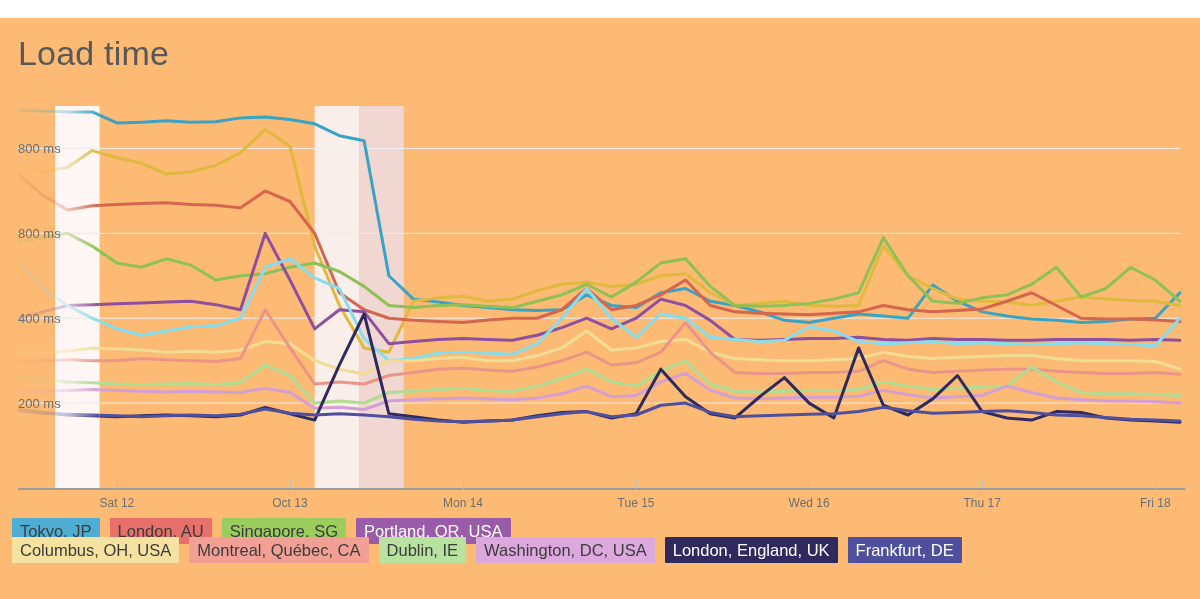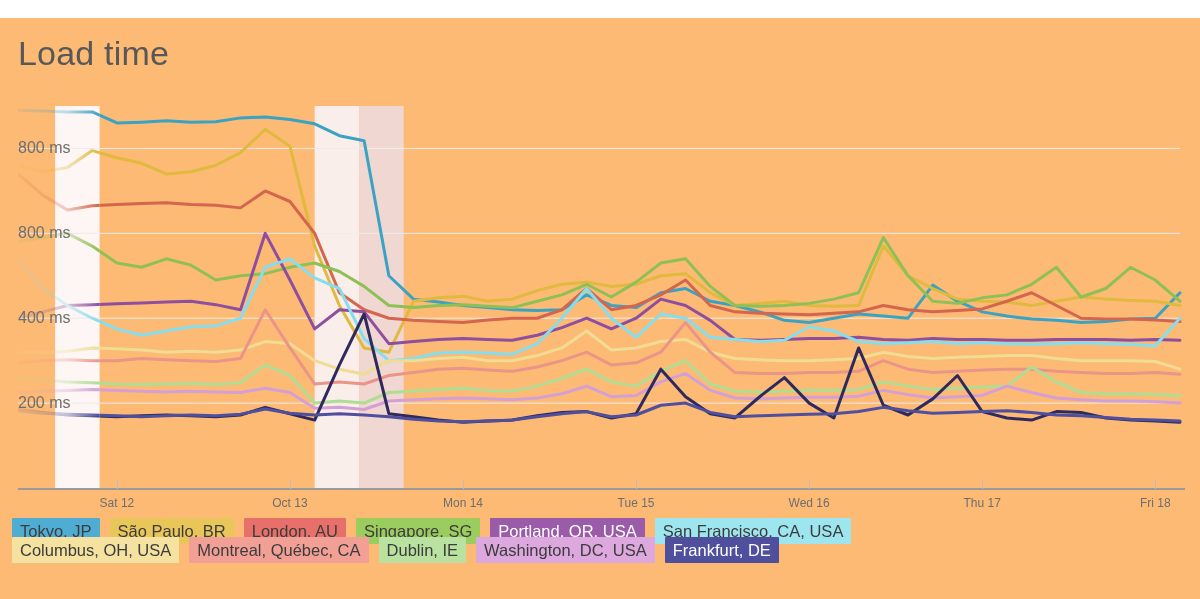--- a/index.html
+++ b/index.html
@@ -50,21 +50,21 @@
     position: absolute;
     left: 0;
     top: 88px;
     width: 100px;
     height: 382px;
     pointer-events: none;
   }
   .y-tick-label {
     position: absolute;
     left: 18px;
-    font-size: 16px;
+    font-size: 13px;
     color: #6e6e6e;
     white-space: nowrap;
     transform: translateY(-50%);
   }
   #x-axis-line {
     position: absolute;
     left: 18px;
     top: 470px;
     width: 1167px;
     height: 2px;
@@ -190,28 +190,27 @@
       <div class="x-tick-label" style="left: 463.021px;">Mon 14</div>
       <div class="x-tick-label" style="left: 636.085px;">Tue 15</div>
       <div class="x-tick-label" style="left: 809.149px;">Wed 16</div>
       <div class="x-tick-label" style="left: 982.213px;">Thu 17</div>
       <div class="x-tick-label" style="left: 1155.28px;">Fri 18</div>
     </div>
 
   <div id="legend">
       <div class="legend-row">
         <div class="legend-item" style="background: rgb(79, 173, 212); color: rgb(60, 60, 60);">Tokyo, JP</div>
-        <div class="legend-item" style="background: rgb(232, 198, 90); color: rgb(60, 60, 60);">São Paulo, BR</div>
         <div class="legend-item" style="background: rgb(232, 112, 106); color: rgb(60, 60, 60);">London, AU</div>
         <div class="legend-item" style="background: rgb(154, 205, 94); color: rgb(60, 60, 60);">Singapore, SG</div>
         <div class="legend-item" style="background: rgb(154, 92, 168); color: rgb(255, 255, 255);">Portland, OR, USA</div>
-        <div class="legend-item" style="background: rgb(157, 230, 240); color: rgb(60, 60, 60);">San Francisco, CA, USA</div>
       </div>
       <div class="legend-row">
         <div class="legend-item" style="background: rgb(245, 226, 160); color: rgb(60, 60, 60);">Columbus, OH, USA</div>
         <div class="legend-item" style="background: rgb(242, 160, 150); color: rgb(60, 60, 60);">Montreal, Québec, CA</div>
         <div class="legend-item" style="background: rgb(185, 226, 160); color: rgb(60, 60, 60);">Dublin, IE</div>
         <div class="legend-item" style="background: rgb(221, 168, 221); color: rgb(60, 60, 60);">Washington, DC, USA</div>
+        <div class="legend-item" style="background: rgb(46, 42, 94); color: rgb(255, 255, 255);">London, England, UK</div>
         <div class="legend-item" style="background: rgb(79, 79, 158); color: rgb(255, 255, 255);">Frankfurt, DE</div>
       </div>
     </div>
 
 </div>
 
 </body></html>

